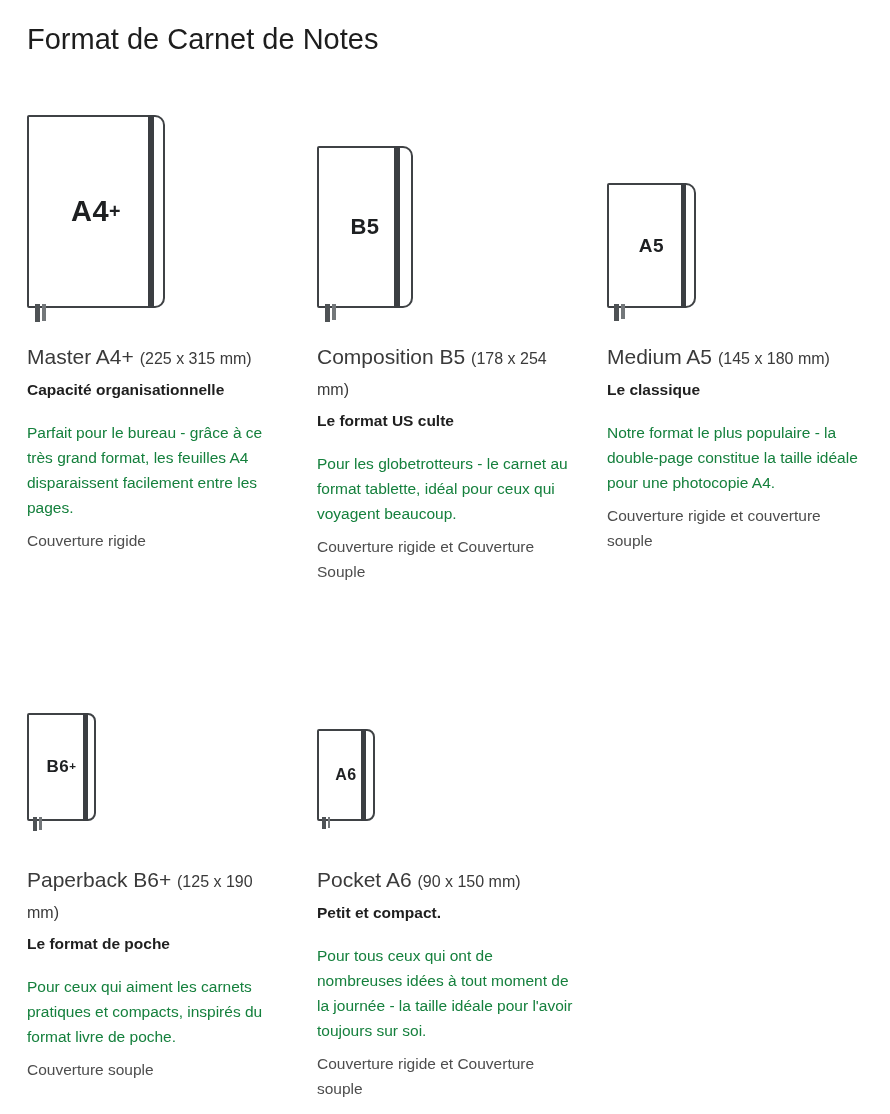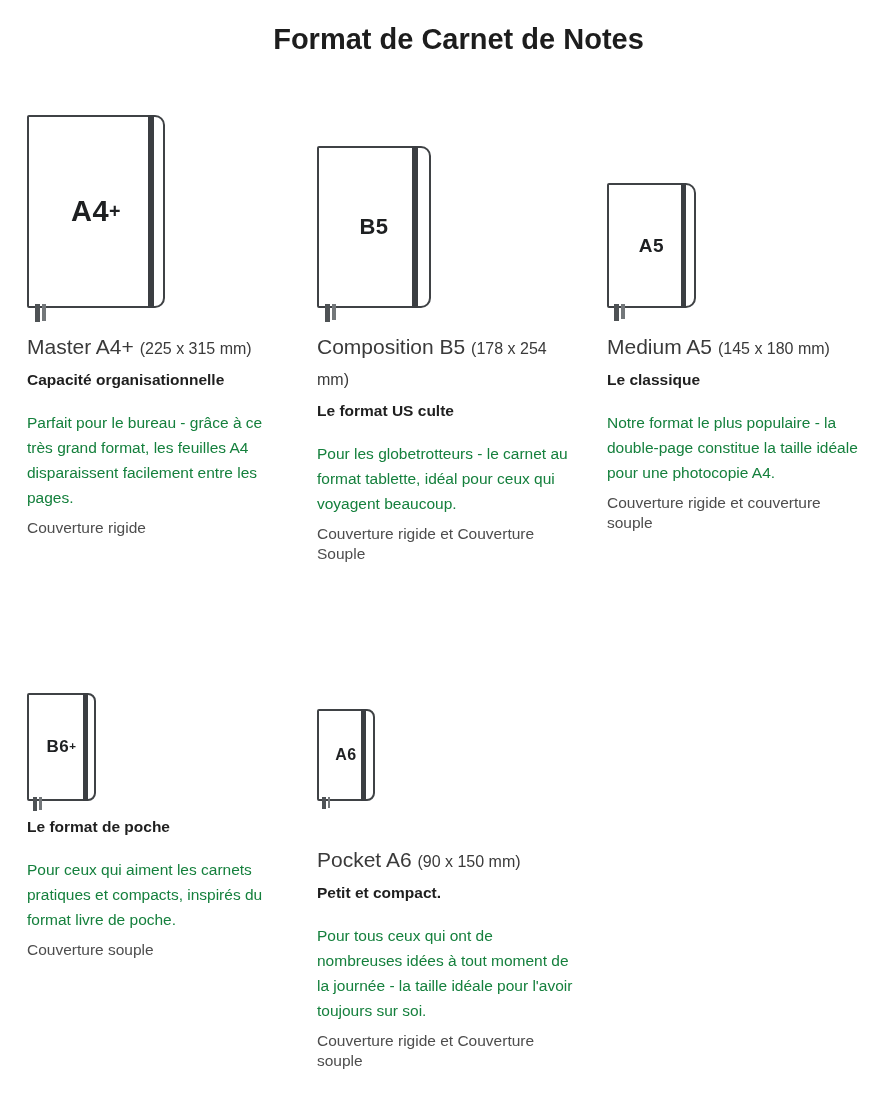--- a/index.html
+++ b/index.html
@@ -7,24 +7,23 @@
   body {
     width: 890px;
     min-height: 1114px;
     font-family: "Liberation Sans", "DejaVu Sans", sans-serif;
     color: #4d4d4d;
     padding: 24px 0 14px 27px;
   }
   .page-title {
     font-size: 29px;
     line-height: 30px;
-    font-weight: bold;
+    font-weight: normal;
     color: #1d1d1d;
     margin-bottom: 46px;
-    text-align: center;
   }
   .row {
     display: grid;
     grid-template-columns: repeat(3, 290px);
   }
   .row2 { margin-top: 115px; }
   .card { width: 290px; padding-right: 32px; }
 
   
   .nb-box {
@@ -70,21 +69,21 @@
   .ribbon.r1 { background: #4e5255; }
   .ribbon.r2 { background: #73777a; }
 
   
   .nb-a4p { width: 138px; height: 193px; }
   .nb-a4p .nb-label { font-size: 29px; }
   .nb-a4p .band { width: 6px; right: 9px; }
   .nb-a4p .r1 { left: 6px;  width: 5px; height: 18px; }
   .nb-a4p .r2 { left: 13px; width: 4px; height: 17px; }
 
-  .nb-b5 { width: 114px; height: 162px; }
+  .nb-b5 { width: 96px; height: 162px; }
   .nb-b5 .nb-label { font-size: 22px; }
   .nb-b5 .band { width: 6px; right: 11px; }
   .nb-b5 .r1 { left: 6px;  width: 5px; height: 18px; }
   .nb-b5 .r2 { left: 13px; width: 4px; height: 16px; }
 
   .nb-a5 { width: 89px; height: 125px; }
   .nb-a5 .nb-label { font-size: 19px; }
   .nb-a5 .band { width: 5px; right: 8px; }
   .nb-a5 .r1 { left: 5px;  width: 5px; height: 17px; }
   .nb-a5 .r2 { left: 12px; width: 4px; height: 15px; }
@@ -100,21 +99,21 @@
   .nb-a6 .band { width: 5px; right: 7px; }
   .nb-a6 .r1 { left: 3px; width: 4px; height: 12px; }
   .nb-a6 .r2 { left: 9px; width: 2px; height: 11px; }
 
   
   .card h3 {
     font-size: 21px;
     line-height: 29px;
     font-weight: 400;
     color: #3a3a3a;
-    margin: 8px 0 5px;
+    margin: 18px 0 5px;
     width: 258px;
   }
   .row2 .card h3 { margin-top: 30px; }
   .card h3 .dims {
     font-size: 16px;
     color: #3a3a3a;
   }
   .tagline {
     font-size: 15.5px;
     line-height: 24px;
@@ -125,21 +124,21 @@
   }
   .desc {
     font-size: 15.5px;
     line-height: 25px;
     color: #15803d;
     margin-bottom: 8px;
     width: 258px;
   }
   .covers {
     font-size: 15.5px;
-    line-height: 20px;
+    line-height: 25px;
     color: #4d4d4d;
     width: 258px;
   }
 </style>
 </head>
 <body>
 
 <h1 class="page-title">Format de Carnet de Notes</h1>
 
 <div class="row row1">
@@ -195,20 +194,21 @@
 
   <div class="card">
     <div class="nb-box">
       <div class="notebook nb-b6p">
         <span class="nb-label"><span>B6</span><span class="plus">+</span></span>
         <span class="band"></span>
         <span class="ribbon r1"></span>
         <span class="ribbon r2"></span>
       </div>
     </div>
+    <h3><span>Paperback B6+</span> <span class="dims">(125 x 190 mm)</span></h3>
     <p class="tagline">Le format de poche</p>
     <p class="desc">Pour ceux qui aiment les carnets pratiques et compacts, inspirés du format livre de poche.</p>
     <p class="covers">Couverture souple</p>
   </div>
 
   <div class="card">
     <div class="nb-box">
       <div class="notebook nb-a6">
         <span class="nb-label"><span>A6</span><span class="plus"></span></span>
         <span class="band"></span>

